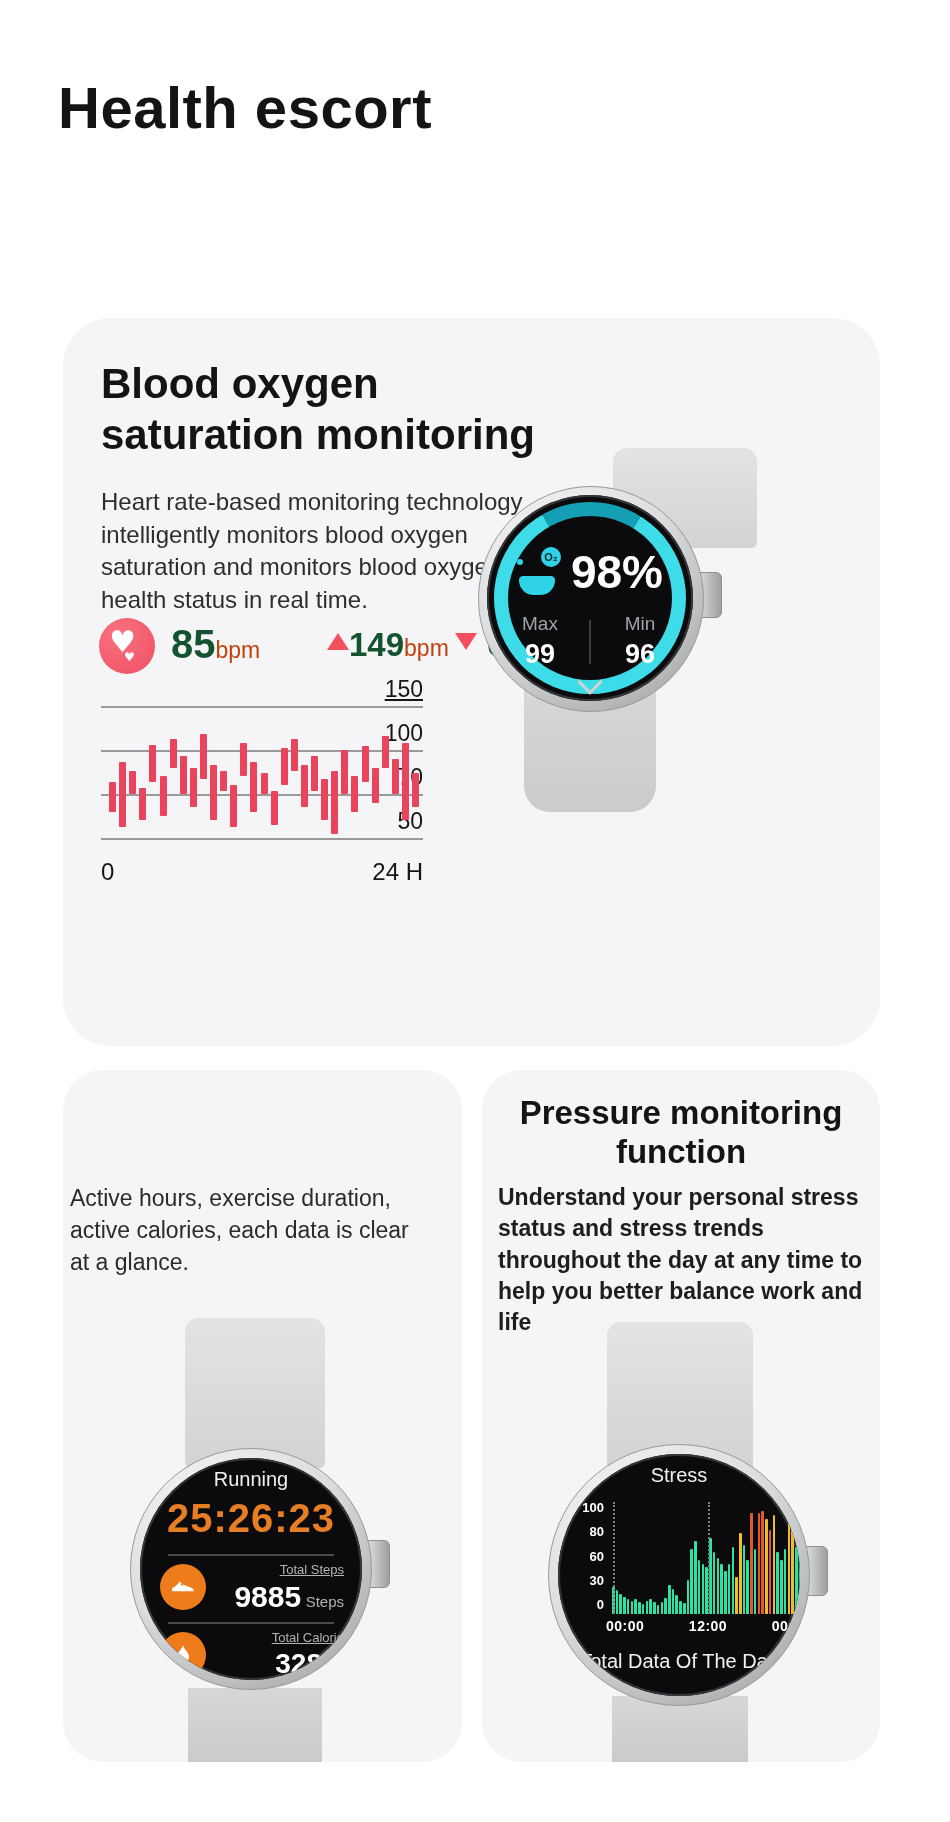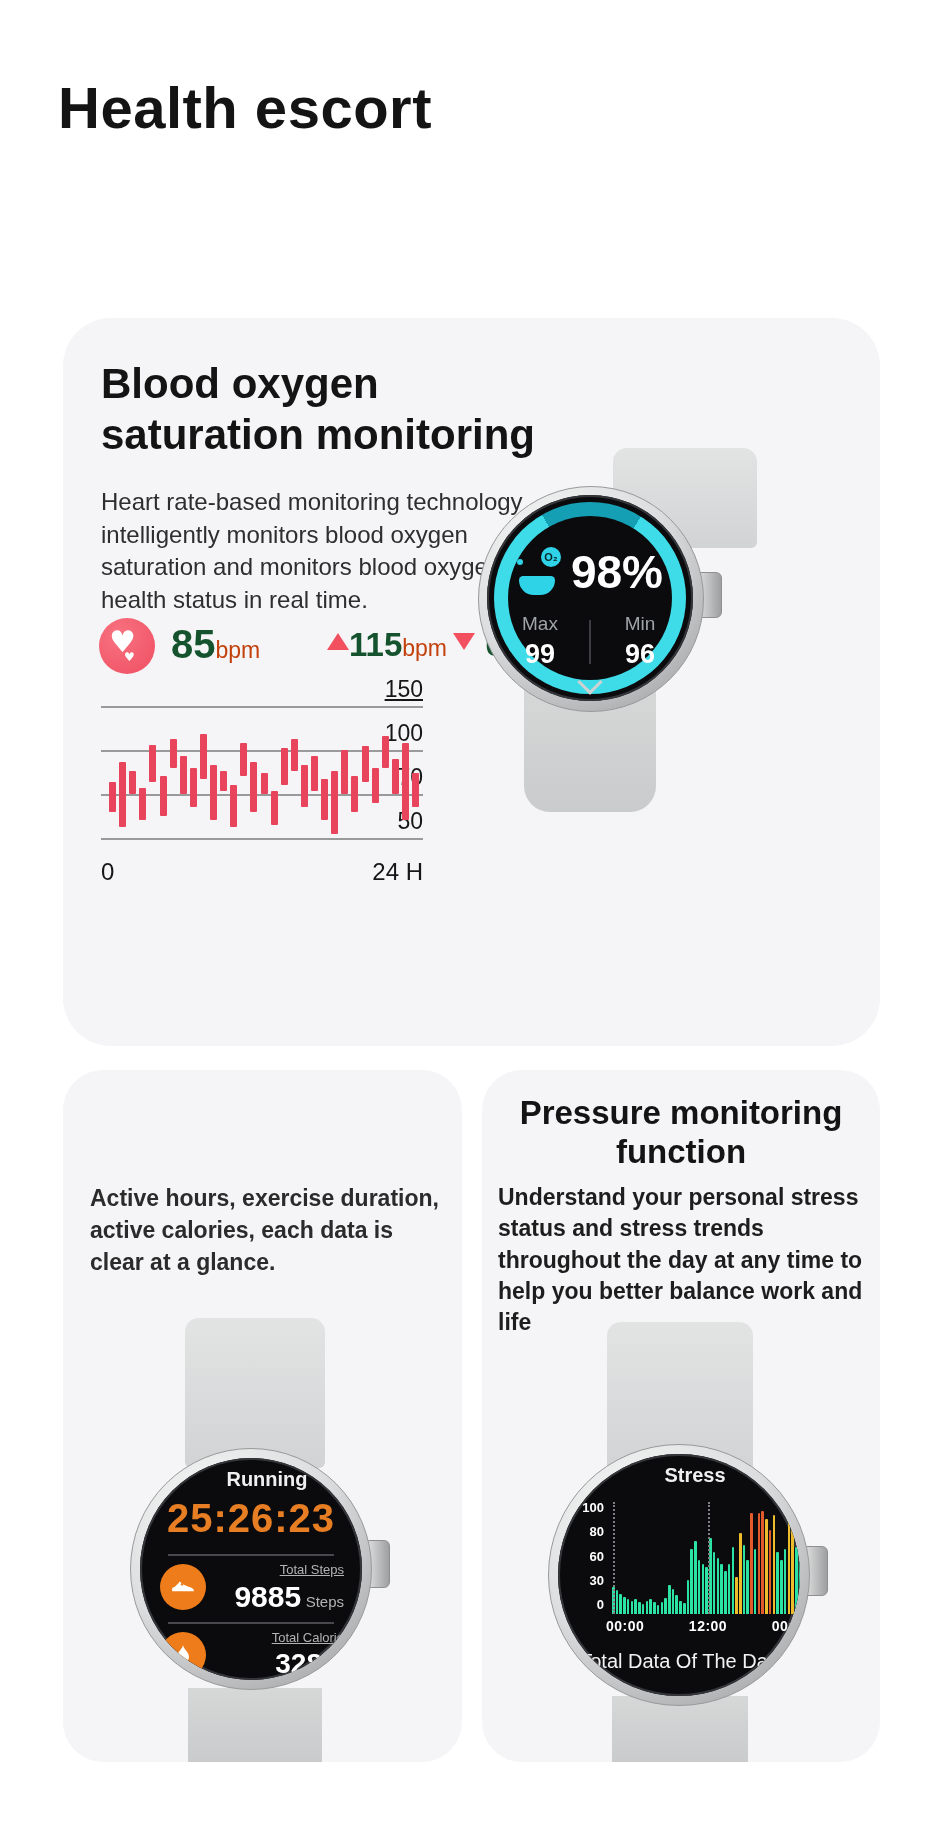--- a/index.html
+++ b/index.html
@@ -16,21 +16,21 @@
   #card-step{left:63px;top:1070px;width:399px;height:692px;border-radius:40px;overflow:hidden;}
   #card-press{left:482px;top:1070px;width:398px;height:692px;border-radius:40px;overflow:hidden;}
 
   .card h2{margin:0;font-weight:600;color:#141414;}
   #o2-title{left:38px;top:40px;width:470px;font-size:42px;line-height:1.22;}
   #o2-desc{left:38px;top:168px;width:436px;font-size:24px;line-height:1.36;color:#2e2e2e;}
 
   .small-title{width:100%;text-align:center;font-size:33px;line-height:1.18;}
   #step-title{left:0;top:24px;}
   #press-title{left:0;top:24px;}
-  #step-desc{left:27px;top:112px;width:362px;font-size:23px;line-height:1.4;color:#2b2b2b;font-weight:bold;}
+  #step-desc{left:7px;top:112px;width:362px;font-size:23px;line-height:1.4;color:#2b2b2b;}
   #press-desc{left:16px;top:112px;width:370px;font-size:23px;line-height:1.36;color:#1d1d1d;font-weight:600;}
 
   
   #hr-row{left:36px;top:300px;width:420px;height:60px;}
   .hr-badge{position:absolute;left:0;top:0;width:56px;height:56px;border-radius:50%;
             background:radial-gradient(circle at 35% 30%,#f87280,#ef4f62);}
   .hr-badge .h1{position:absolute;left:10px;top:6px;font-family:"DejaVu Sans",sans-serif;font-size:30px;color:#fff;}
   .hr-badge .h2s{position:absolute;left:25px;top:32px;font-family:"DejaVu Sans",sans-serif;font-size:12px;color:#fff;}
   .bpm-num{font-size:40px;font-weight:600;color:#14532d;}
   .bpm-num.sm{font-size:33px;}
@@ -70,21 +70,21 @@
   #spo2-val{font-size:46px;font-weight:700;color:#ffffff;}
   #maxmin{left:0;top:118px;width:100%;display:flex;justify-content:center;align-items:center;gap:18px;}
   .mm-cell{width:62px;text-align:center;}
   .mm-label{font-size:19px;color:#9fa4a7;}
   .mm-val{font-size:27px;font-weight:700;color:#fff;margin-top:4px;}
   .mm-div{width:2px;height:44px;background:#3c3d40;}
   .chev{left:50%;top:178px;width:15px;height:15px;margin-left:-9px;
         border-left:3px solid #cfd2d3;border-bottom:3px solid #cfd2d3;transform:rotate(-45deg);}
 
   
-  .wf-title{left:16px;top:10px;width:100%;text-align:center;font-size:20px;font-weight:700;color:#efefef;}
+  .wf-title{left:0;top:10px;width:100%;text-align:center;font-size:20px;font-weight:400;color:#efefef;}
   #run-time{left:0;top:38px;width:100%;text-align:center;font-size:40px;font-weight:800;letter-spacing:1px;color:#e77e23;}
   .wf-div{left:28px;right:28px;height:0;border-top:2px solid #48494c;}
   .oc{width:46px;height:46px;border-radius:50%;background:#ee7c1b;display:flex;align-items:center;justify-content:center;}
   .wf-lab{font-size:13px;color:#b3b3b3;text-decoration:underline;}
   .wf-big{font-size:30px;font-weight:700;color:#fff;}
   .wf-unit{font-size:15px;color:#b3b3b3;}
 
   
   #stress-chart{left:18px;top:46px;width:212px;height:132px;}
   #st-ylab{position:absolute;left:0;top:0;width:28px;height:112px;display:flex;flex-direction:column;
@@ -111,21 +111,21 @@
 
     <div id="hr-row" class="abs">
       <div class="hr-badge">
         <span class="h1">♥</span>
           <span class="h2s">♥</span>
       </div>
       <div id="cur-bpm">
         <span class="bpm-num">85</span><span class="bpm-unit">bpm</span>
       </div>
       <div id="range-bpm">
-        <span class="tri up"></span><span class="bpm-num sm">115</span><span class="bpm-unit">bpm</span><span class="tri down"></span>&nbsp;<span class="bpm-num sm">66</span><span class="bpm-unit">bpm</span>
+        <span class="tri up"></span><span class="bpm-num sm">149</span><span class="bpm-unit">bpm</span><span class="tri down"></span>&nbsp;<span class="bpm-num sm">66</span><span class="bpm-unit">bpm</span>
       </div>
     </div>
 
     <div id="hr-chart" class="abs">
         <div class="grid-line" style="top: 0px;"></div>
         <div class="grid-label" style="top: -30px; text-decoration: underline;">150</div>
         <div class="grid-line" style="top: 44px;"></div>
         <div class="grid-label" style="top: 14px;">100</div>
         <div class="grid-line" style="top: 88px;"></div>
         <div class="grid-label" style="top: 58px;">70</div>

